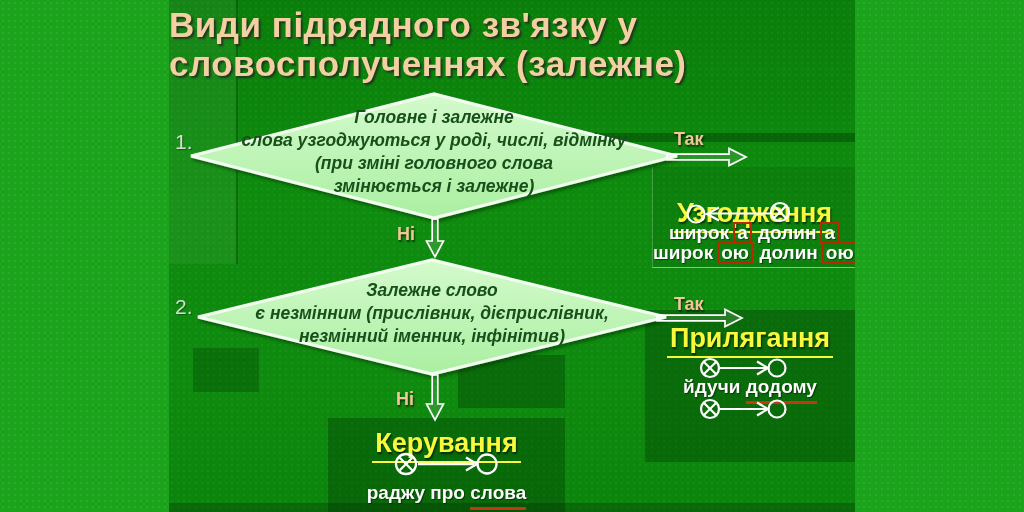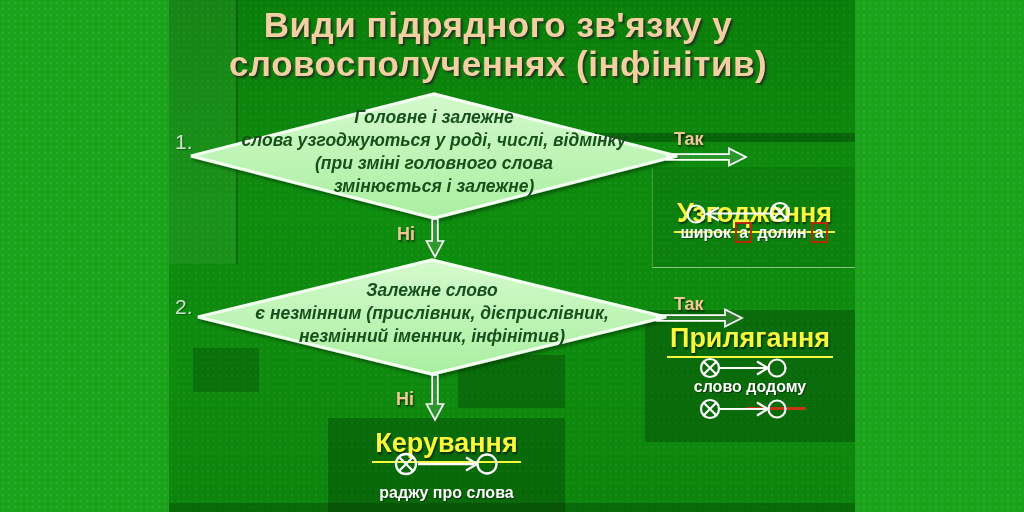--- a/index.html
+++ b/index.html
@@ -30,31 +30,30 @@
   .deco-strip-top{left:430px;top:133px;width:256px;height:9px;background:rgba(0,20,0,0.30);}
   .deco-bottom{left:0;top:503px;width:686px;height:9px;background:rgba(0,20,0,0.24);}
   .panel{position:absolute;z-index:2;}
   .panel-agreement{
     left:483px;top:167px;width:203px;height:100px;
     background:rgba(0,25,0,0.10);
     border-bottom:1px solid rgba(215,240,215,0.6);
     border-left:1px solid rgba(215,240,215,0.25);
   }
   .panel-dark{background:rgba(0,42,0,0.32);}
-  .panel-adjoining{left:476px;top:310px;width:210px;height:132px;}
+  .panel-adjoining{left:476px;top:310px;width:210px;height:152px;}
   .panel-government{left:159px;top:418px;width:237px;height:96px;}
   .panel-government-notch{left:289px;top:355px;width:107px;height:53px;}
   svg.overlay{position:absolute;left:0;top:0;z-index:3;pointer-events:none;}
   .txt{position:absolute;z-index:4;}
   .title{
-    left:0;top:5px;width:570px;text-align:center;
+    left:0;top:5px;width:570px;
     font-size:35px;line-height:39px;font-weight:bold;
     color:#f3d0a2;text-shadow:2px 2px 2px rgba(35,35,35,0.8);
     letter-spacing:0.5px;
-    margin-left:44px;
   }
   .question{
     text-align:center;font-style:italic;font-weight:bold;
     font-size:17.5px;line-height:23px;color:#17501b;
   }
   .q1{left:30px;top:106px;width:470px;}
   .q2{left:32px;top:279px;width:462px;}
   .stepnum{
     font-size:21px;color:#cfe2cf;font-weight:normal;
     text-shadow:1px 1px 1px rgba(0,40,0,0.5);
@@ -75,33 +74,33 @@
     text-shadow:1px 2px 2px rgba(0,0,0,0.6);
   }
   .result-heading span{
     display:inline-block;border-bottom:2px solid #f9f93e;padding:0 3px 2px;
   }
   .h-agreement{top:12px;margin-top:19px;}
   .h-adjoining{top:13px;}
   .h-government{top:10px;}
   .example{
     position:absolute;left:0;width:100%;text-align:center;z-index:4;
-    color:#ffffff;font-weight:bold;font-size:16px;line-height:19px;
+    color:#ffffff;font-weight:bold;font-size:19px;line-height:19px;
     text-shadow:1px 1px 1px rgba(0,0,0,0.45);white-space:nowrap;
   }
   .ending{
     display:inline-block;border:2px solid #b52a00;
     padding:0 2px;margin:0 1px 0 4px;line-height:17px;
   }
   .row1-agr{top:55px;}
   .row2-agr{top:75px;}
   .ex1-adj{top:67px;}
   .ex2-adj{top:108px;}
   .ex-gov{top:65px;}
-  .marked{border-bottom:3px solid #c3380e;padding-bottom:12px;}
+  .marked{border-bottom:3px solid #c3380e;padding-bottom:4px;}
 </style>
 </head>
 <body>
 
 <div class="stage">
   <div class="sidebar left"></div>
   <div class="sidebar right"></div>
 
   <div class="slide">
 
@@ -109,26 +108,30 @@
     <div class="deco deco-block-left2"></div>
     <div class="deco deco-strip-top"></div>
     <div class="deco deco-bottom"></div>
 
     <div class="panel panel-agreement">
       <div class="result-heading h-agreement"><span>Узгодження</span></div>
       <div class="example row1-agr">
         <span>широк</span><span class="ending">а</span>
         <span>долин</span><span class="ending">а</span>
       </div>
+      <div class="example row2-agr">
+        <span>широк</span><span class="ending">ою</span>
+        <span>долин</span><span class="ending">ою</span>
+      </div>
     </div>
 
     <div class="panel panel-dark panel-adjoining">
       <div class="result-heading h-adjoining"><span>Прилягання</span></div>
       <div class="example ex1-adj">
-        <span>слово</span>
+        <span>йдучи</span>
         <span class="marked">додому</span>
       </div>
     </div>
 
     <div class="panel panel-dark panel-government-notch"></div>
     <div class="panel panel-dark panel-government">
       <div class="result-heading h-government"><span>Керування</span></div>
       <div class="example ex-gov">
         <span>раджу про</span>
         <span class="marked">слова</span>
@@ -211,21 +214,21 @@
           <line x1="243.5" y1="457.5" x2="230.5" y2="470.5"></line>
         </g>
         <circle cx="318" cy="464" r="9.5"></circle>
         <line x1="249" y1="464" x2="305" y2="464"></line>
         <polyline points="297,457.5 308,464 297,470.5"></polyline>
       </g>
     </svg>
 
     <div class="txt title">
       <div>Види підрядного зв'язку у</div>
-      <div>словосполученнях (інфінітив)</div>
+      <div>словосполученнях (залежне)</div>
     </div>
 
     <div class="txt stepnum num1">1.</div>
     <div class="txt stepnum num2">2.</div>
 
     <div class="txt question q2">
       <div>Залежне слово</div>
       <div>є незмінним (прислівник, дієприслівник,</div>
       <div>незмінний іменник, інфінітив)</div>
     </div>

